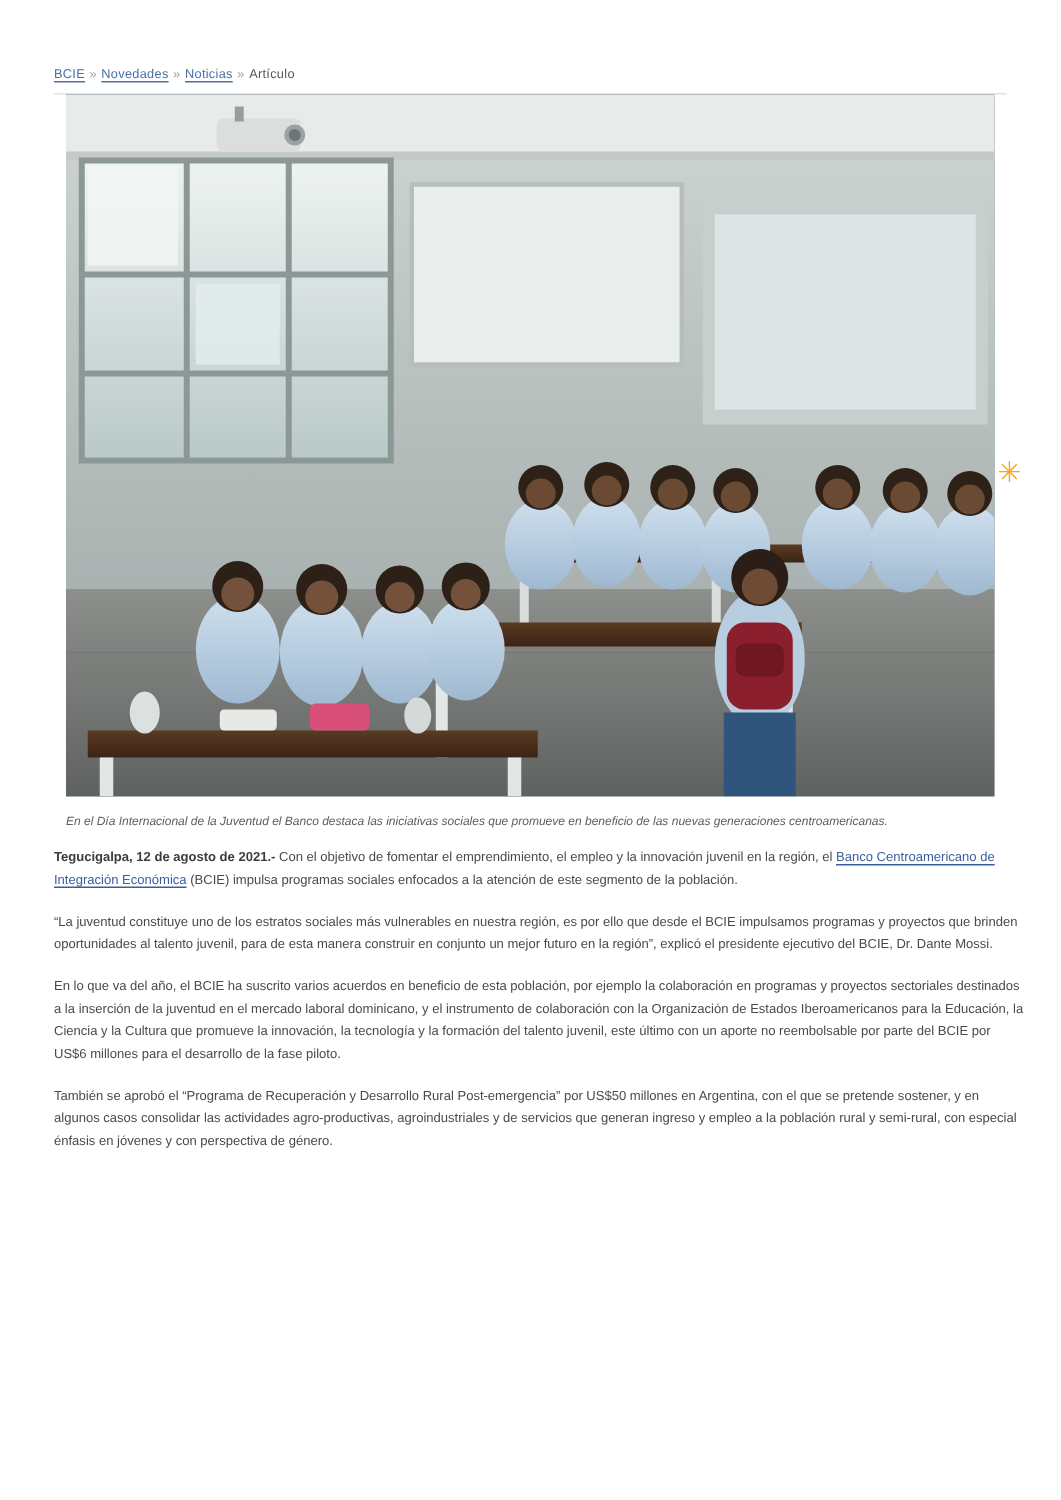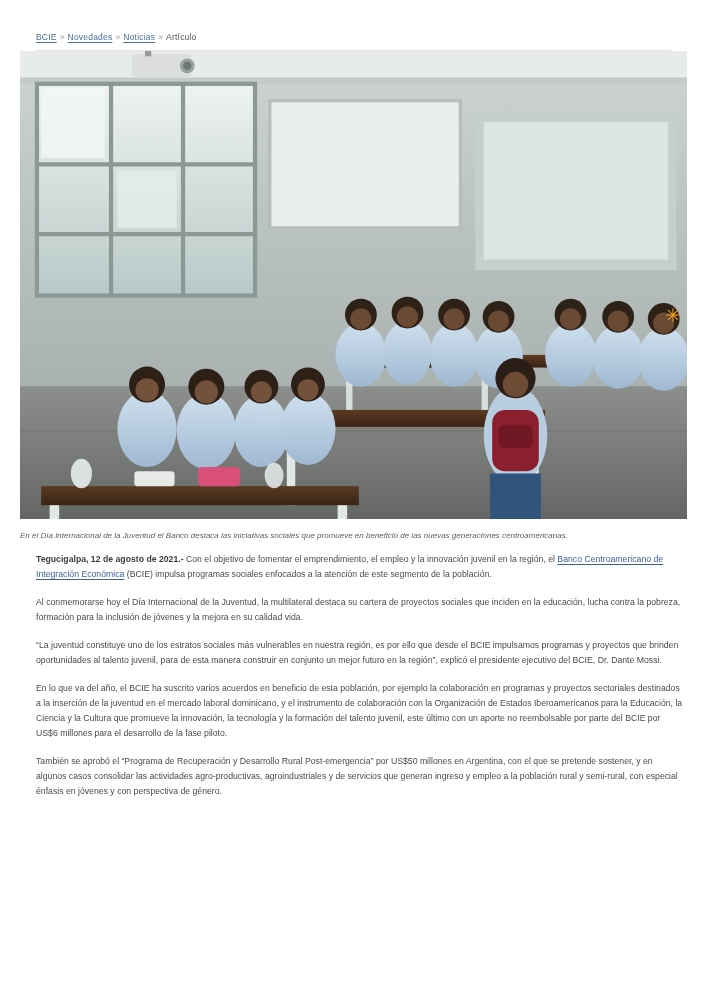--- a/index.html
+++ b/index.html
@@ -18,21 +18,21 @@
     position: relative;
     width: 707px;
     margin: 0 auto;
     padding: 0;
     box-sizing: border-box;
   }
   
   .breadcrumb {
     font-size: 8.5px;
     color: #6f6f6e;
-    padding: 32px 36px 8px 36px;
+    padding: 44px 36px 8px 36px;
     letter-spacing: 0.2px;
   }
   .breadcrumb a {
     color: #4a6fa5;
     text-decoration: underline;
     text-underline-offset: 2px;
   }
   .breadcrumb .sep {
     color: #9a9a99;
     margin: 0 3px;
@@ -72,21 +72,21 @@
     border-bottom: 1px solid #ececec;
     padding: 6px 0 6px 6px;
     margin-bottom: 14px;
   }
   .tag {
     font-size: 8.5px;
     color: #6f6f6e;
   }
   
   .hero-wrap {
-    padding: 0 20px;
+    padding: 0 44px;
     position: relative;
   }
   .hero {
     position: relative;
     width: 100%;
     height: 468px;
     overflow: hidden;
     background: #6a7a86;
   }
   .hero svg { display: block; width: 100%; height: 100%; }
@@ -286,19 +286,18 @@
     </div>
     <div class="caption">En el Día Internacional de la Juventud el Banco destaca las iniciativas sociales que promueve en beneficio de las nuevas generaciones centroamericanas.</div>
   </div>
 
   <div class="asterisk">✳</div>
 
   <div class="body">
     <p class="lead">
       <span class="dateline">Tegucigalpa, 12 de agosto de 2021.-</span><span> Con el objetivo de fomentar el emprendimiento, el empleo y la innovación juvenil en la región, el </span><a class="inline-link" href="#">Banco Centroamericano de Integración Económica</a><span> (BCIE) impulsa programas sociales enfocados a la atención de este segmento de la población.</span>
     </p>
-    <p>Al conmemorarse hoy el Día Internacional de la Juventud, la multilateral destaca su cartera de proyectos sociales que inciden en la educación, lucha contra la pobreza, formación para la inclusión de jóvenes y la mejora en su calidad vida.</p>
     <p>“La juventud constituye uno de los estratos sociales más vulnerables en nuestra región, es por ello que desde el BCIE impulsamos programas y proyectos que brinden oportunidades al talento juvenil, para de esta manera construir en conjunto un mejor futuro en la región”, explicó el presidente ejecutivo del BCIE, Dr. Dante Mossi.</p>
     <p>En lo que va del año, el BCIE ha suscrito varios acuerdos en beneficio de esta población, por ejemplo la colaboración en programas y proyectos sectoriales destinados a la inserción de la juventud en el mercado laboral dominicano, y el instrumento de colaboración con la Organización de Estados Iberoamericanos para la Educación, la Ciencia y la Cultura que promueve la innovación, la tecnología y la formación del talento juvenil, este último con un aporte no reembolsable por parte del BCIE por US$6 millones para el desarrollo de la fase piloto.</p>
     <p>También se aprobó el “Programa de Recuperación y Desarrollo Rural Post-emergencia” por US$50 millones en Argentina, con el que se pretende sostener, y en algunos casos consolidar las actividades agro-productivas, agroindustriales y de servicios que generan ingreso y empleo a la población rural y semi-rural, con especial énfasis en jóvenes y con perspectiva de género.</p>
   </div>
 
 </div>
 
 </body></html>

